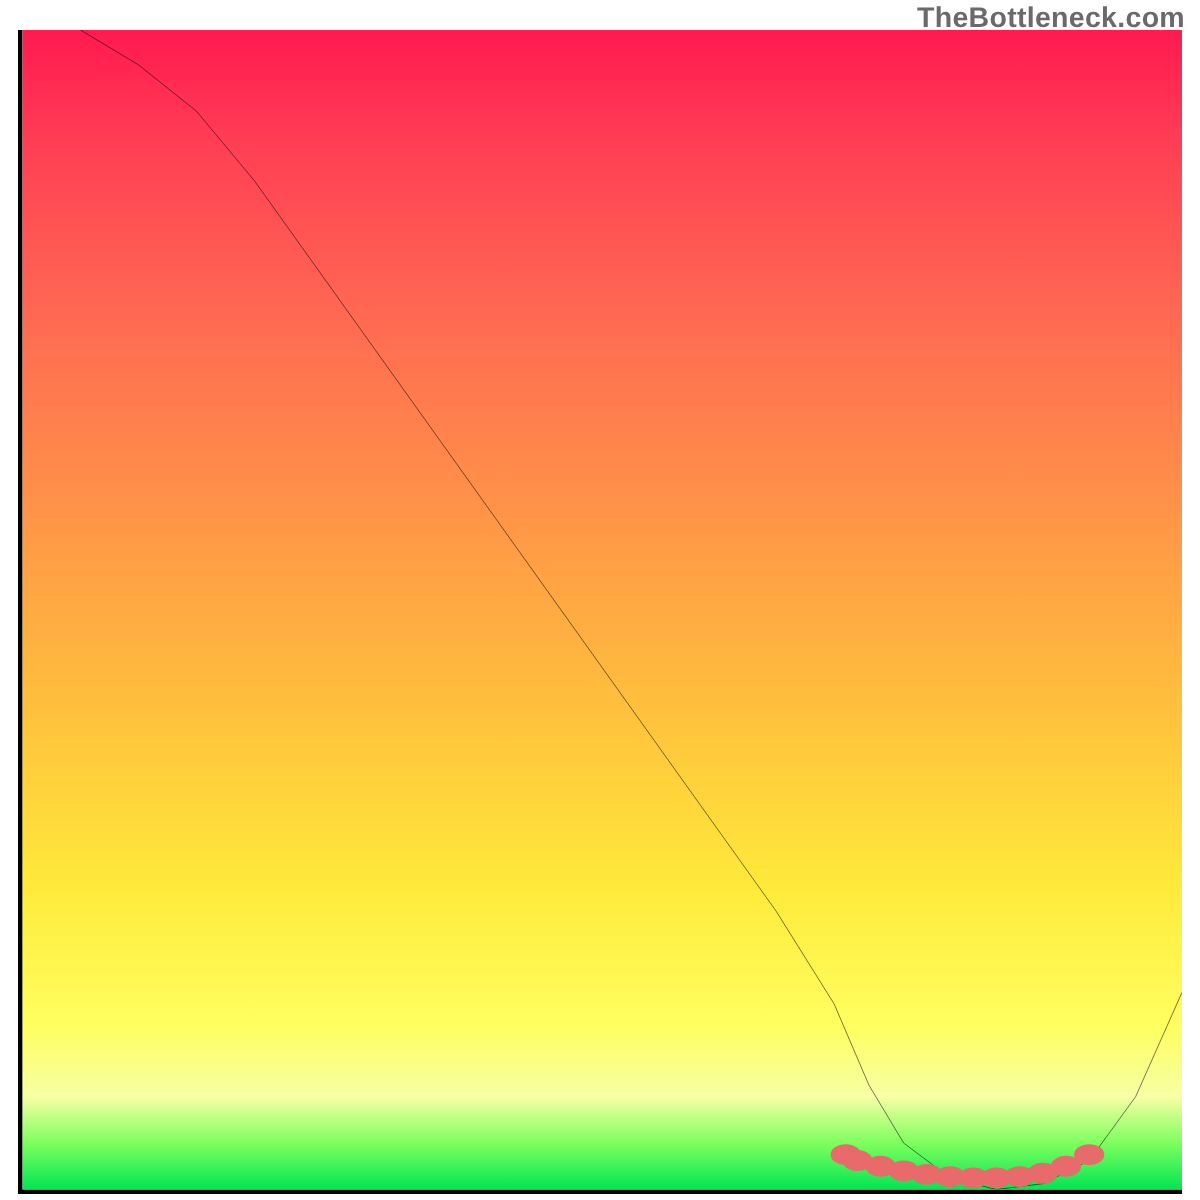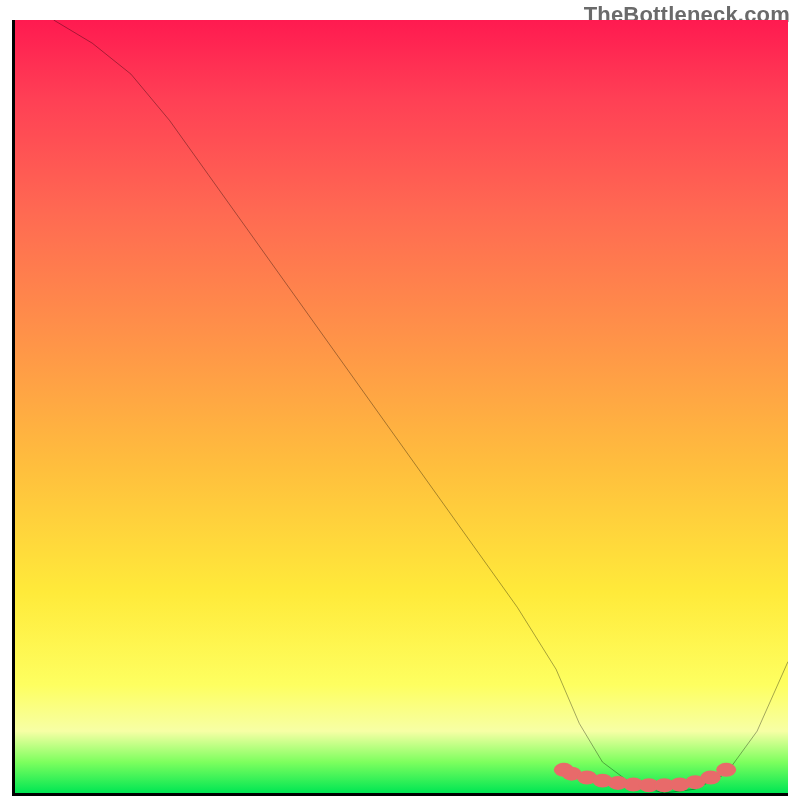--- a/index.html
+++ b/index.html
@@ -52,21 +52,21 @@
     position: absolute;
     left: 0;
     top: 0;
     width: 100%;
     height: 100%;
   }
   .watermark {
     position: absolute;
     top: 2px;
     right: 10px;
-    font-size: 22px;
+    font-size: 19px;
     font-weight: 600;
     color: #6a6a6a;
     letter-spacing: 0.2px;
     user-select: none;
   }
 </style>
 </head>
 <body>
 
 <div class="stage">

